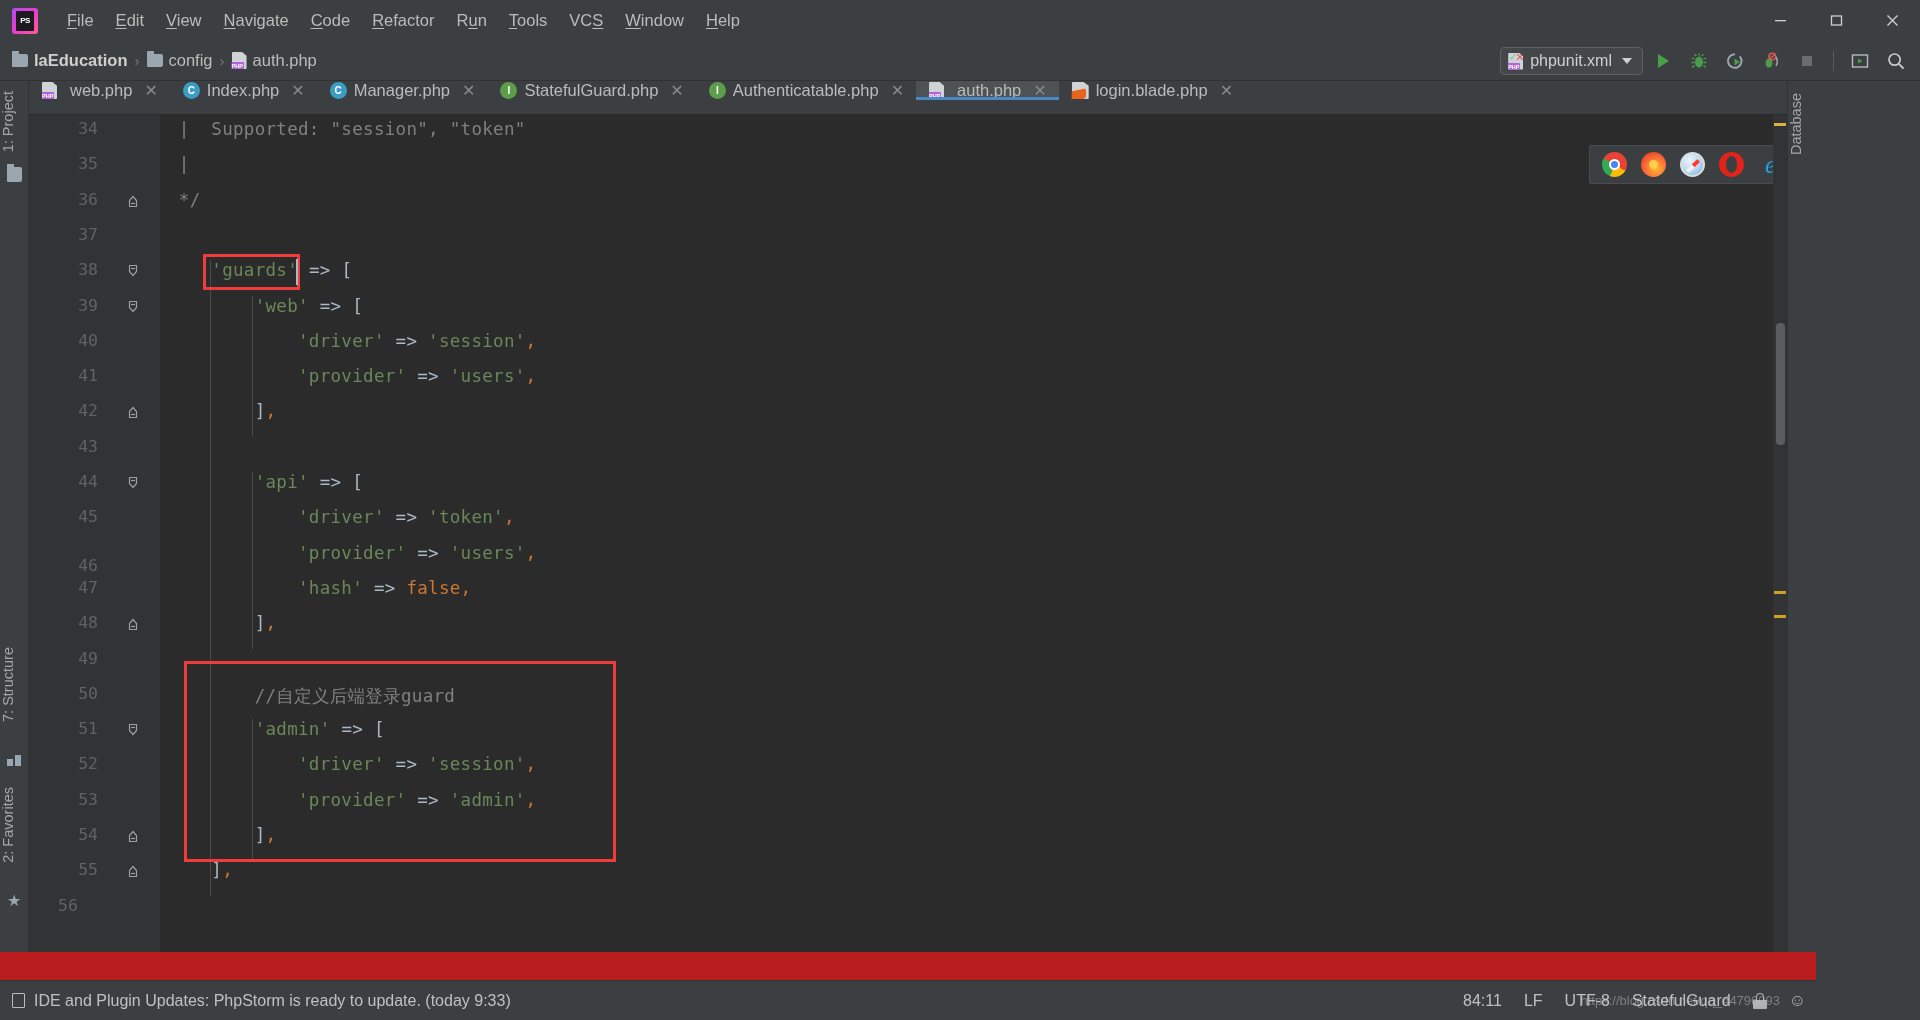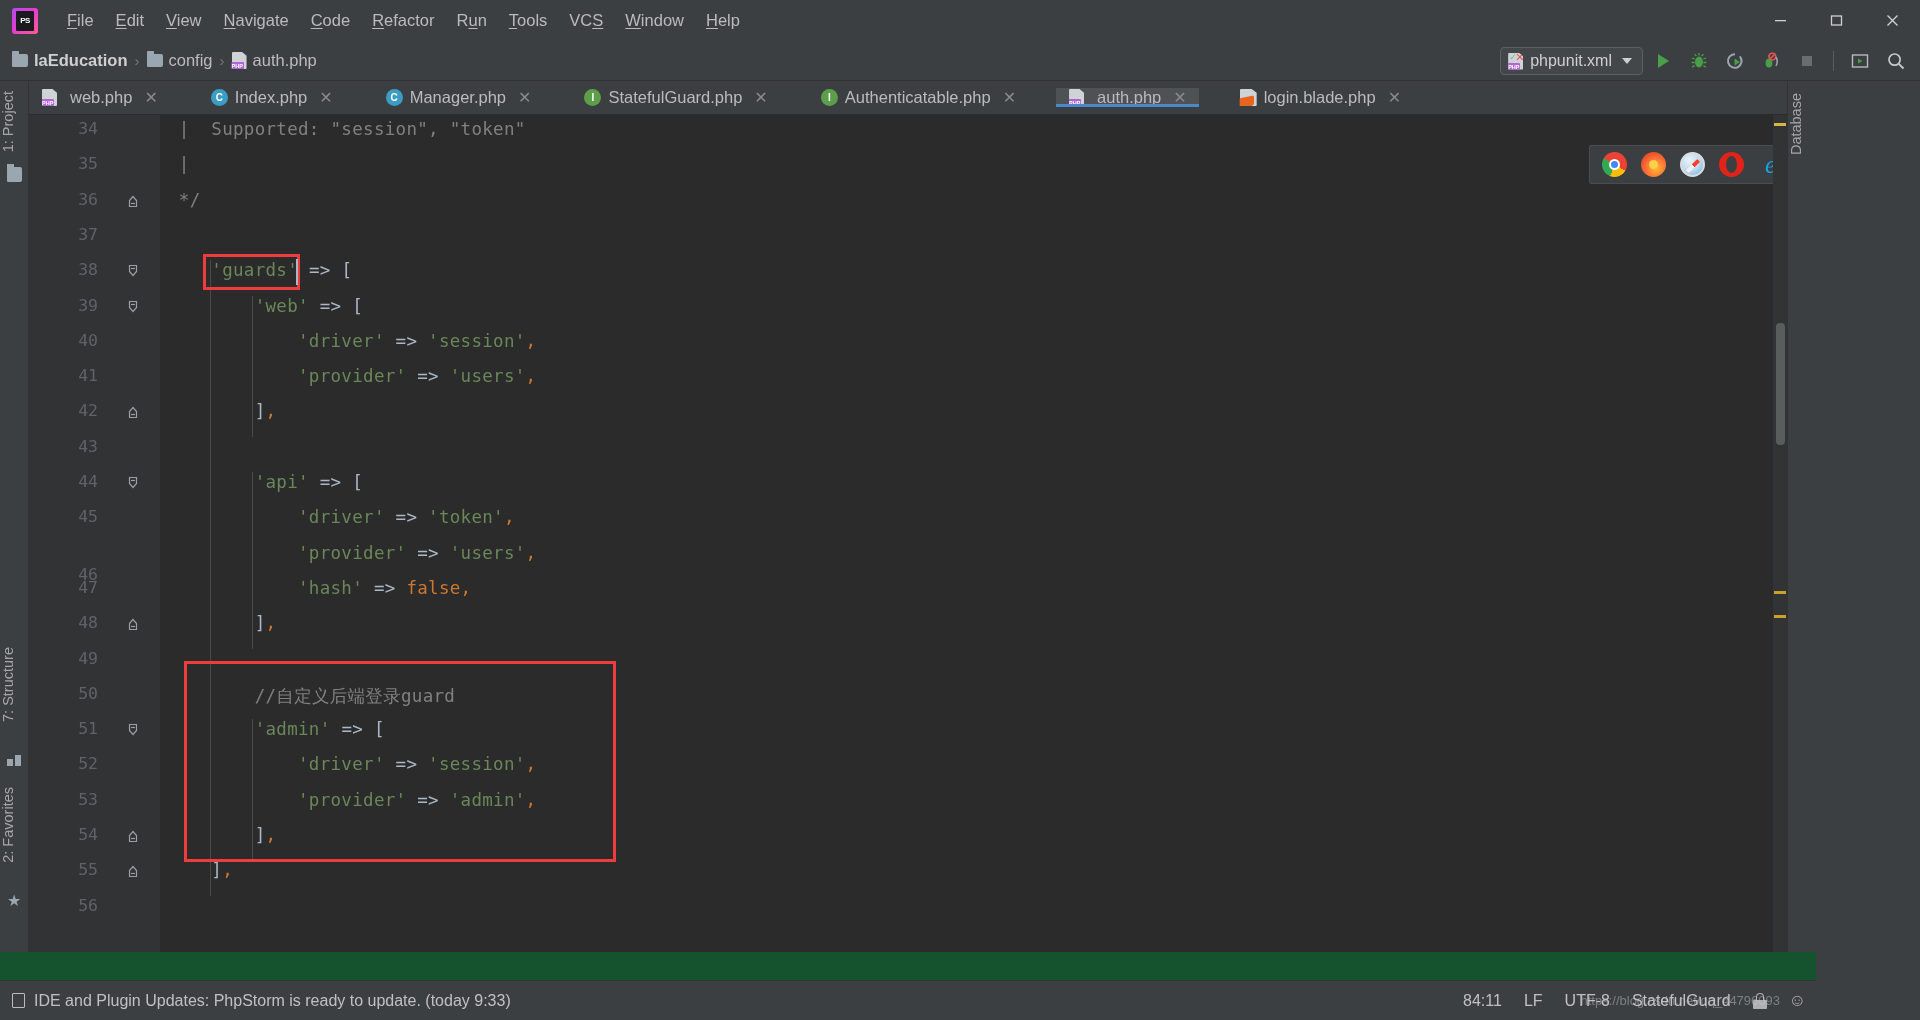--- a/index.html
+++ b/index.html
@@ -3,21 +3,21 @@
 <meta charset="utf-8">
 <style>
   * { box-sizing: border-box; margin: 0; padding: 0; }
   html, body {
     width: 1920px; height: 1020px;
     background: #3c3f41;
     font-family: "Liberation Sans", sans-serif;
     overflow: hidden;
     -webkit-font-smoothing: antialiased;
   }
-  .app { position: relative; width: 1816px; height: 1020px; background: #14532d; }
+  .app { position: relative; width: 1816px; height: 1020px; background: #b91c1c; }
 
   
   .titlebar {
     position: absolute; left: 0; top: 0; width: 1920px; height: 41px;
     background: #3c3f41; display: flex; align-items: center;
   }
   .ps-logo {
     width: 26px; height: 26px; margin-left: 12px; margin-right: 8px;
     border-radius: 3px; position: relative; flex: none;
     background: linear-gradient(135deg, #b24bf0 0%, #e33bd3 45%, #ff5c93 100%);
@@ -132,23 +132,22 @@
 
   
   .right-strip {
     position: absolute; right: 0; top: 81px; width: 29px; bottom: 68px;
     background: #3c3f41; border-left: 1px solid #323232;
   }
 
   
   .tabbar {
     position: absolute; left: 29px; top: 81px; right: 29px; height: 34px;
-    background: #3c3f41; display: flex; align-items: center;
+    background: #3c3f41; display: flex; align-items: flex-start;
     border-bottom: 1px solid #2b2b2b;
-    gap: 28px;
   }
   .tab {
     display: flex; align-items: center; gap: 7px; padding: 0 12px 0 13px;
     color: #bbbbbb; font-size: 16.5px; position: relative; white-space: nowrap;
     background: #3c3f41;
   }
   .tab.active { background: #4e5254; }
   .tab.active:after {
     content: ""; position: absolute; left: 0; right: 0; bottom: 0; height: 3px;
     background: #4a88c7;
@@ -517,21 +516,21 @@
         </div>
         <div class="gutter-line" style="top: 321.7px;">43</div>
         <div class="gutter-line" style="top: 357px;">44</div>
         <div class="fold-mark" style="top: 361px;">
           <svg width="14" height="14" viewBox="0 0 14 14">
             <path d="M3.5 1.5 H10.5 V7.5 L7 11.5 L3.5 7.5 Z" fill="none" stroke="#9aa0a6" stroke-width="1.2"></path>
             <path d="M5 4.5 H9" stroke="#9aa0a6" stroke-width="1.2"></path>
           </svg>
         </div>
         <div class="gutter-line" style="top: 392.3px;">45</div>
-        <div class="gutter-line" style="top: 450px;">46</div>
+        <div class="gutter-line" style="top: 441px;">46</div>
         <div class="gutter-line" style="top: 462.9px;">47</div>
         <div class="gutter-line" style="top: 498.2px;">48</div>
         <div class="fold-mark" style="top: 502.2px;">
           <svg width="14" height="14" viewBox="0 0 14 14">
             <path d="M3.5 12.5 H10.5 V6.5 L7 2.5 L3.5 6.5 Z" fill="none" stroke="#9aa0a6" stroke-width="1.2"></path>
             <path d="M5 9.5 H9" stroke="#9aa0a6" stroke-width="1.2"></path>
           </svg>
         </div>
         <div class="gutter-line" style="top: 533.5px;">49</div>
         <div class="gutter-line" style="top: 568.8px;">50</div>
@@ -551,21 +550,21 @@
             <path d="M5 9.5 H9" stroke="#9aa0a6" stroke-width="1.2"></path>
           </svg>
         </div>
         <div class="gutter-line" style="top: 745.3px;">55</div>
         <div class="fold-mark" style="top: 749.3px;">
           <svg width="14" height="14" viewBox="0 0 14 14">
             <path d="M3.5 12.5 H10.5 V6.5 L7 2.5 L3.5 6.5 Z" fill="none" stroke="#9aa0a6" stroke-width="1.2"></path>
             <path d="M5 9.5 H9" stroke="#9aa0a6" stroke-width="1.2"></path>
           </svg>
         </div>
-        <div class="gutter-line" style="top: 780.6px;">56</div>
+        <div class="gutter-line" style="top: 780.6px; text-align: center;">56</div>
       </div>
     <div class="code-area" id="codeArea">
         <div class="code-line" style="top: 4px; left: 8px;"><span class="s-cmt"> |  Supported: "session", "token"</span></div>
         <div class="code-line" style="top: 39.3px; left: 8px;"><span class="s-cmt"> |</span></div>
         <div class="code-line" style="top: 74.6px; left: 8px;"><span class="s-cmt"> */</span></div>
         <div class="code-line" style="top: 109.9px; left: 8px;"></div>
         <div class="code-line" style="top: 145.2px; left: 8px;">    <span class="s-str">'guards'</span> <span class="s-op">=&gt;</span> <span class="s-brk">[</span></div>
         <div class="code-line" style="top: 180.5px; left: 8px;">        <span class="s-str">'web'</span> <span class="s-op">=&gt;</span> <span class="s-brk">[</span></div>
         <div class="code-line" style="top: 215.8px; left: 8px;">            <span class="s-str">'driver'</span> <span class="s-op">=&gt;</span> <span class="s-str">'session'</span><span class="s-comma">,</span></div>
         <div class="code-line" style="top: 251.1px; left: 8px;">            <span class="s-str">'provider'</span> <span class="s-op">=&gt;</span> <span class="s-str">'users'</span><span class="s-comma">,</span></div>

